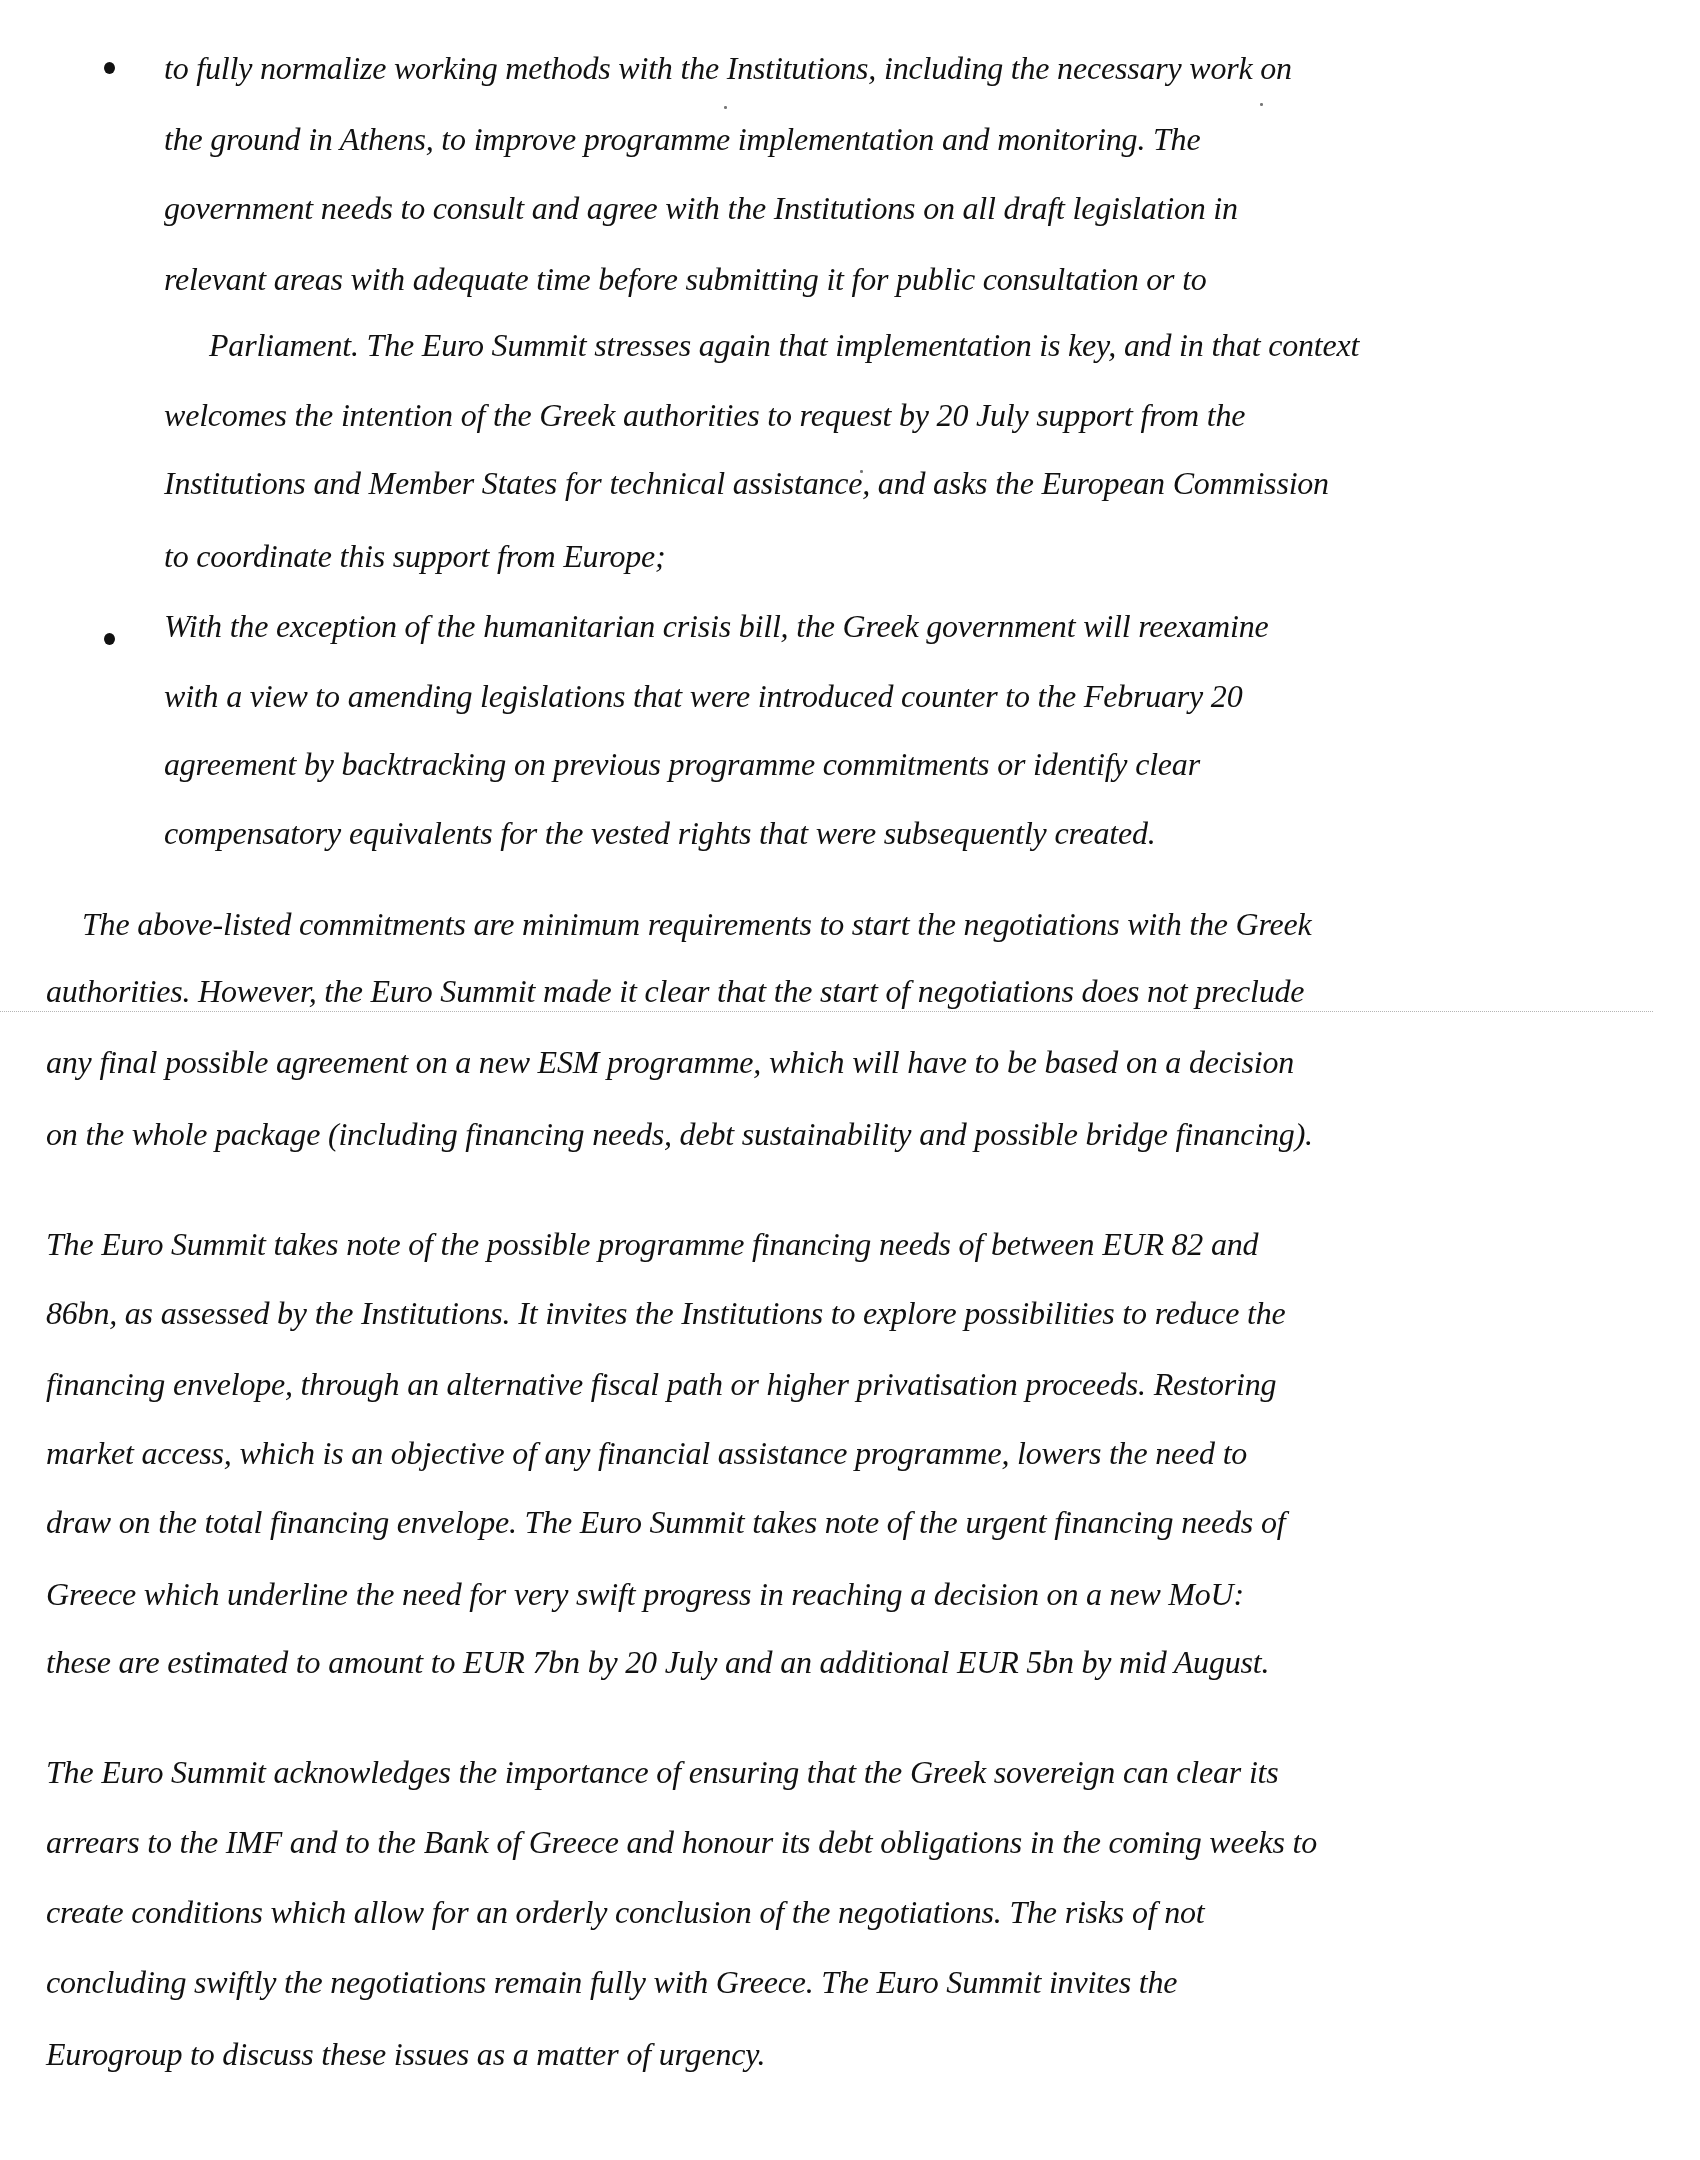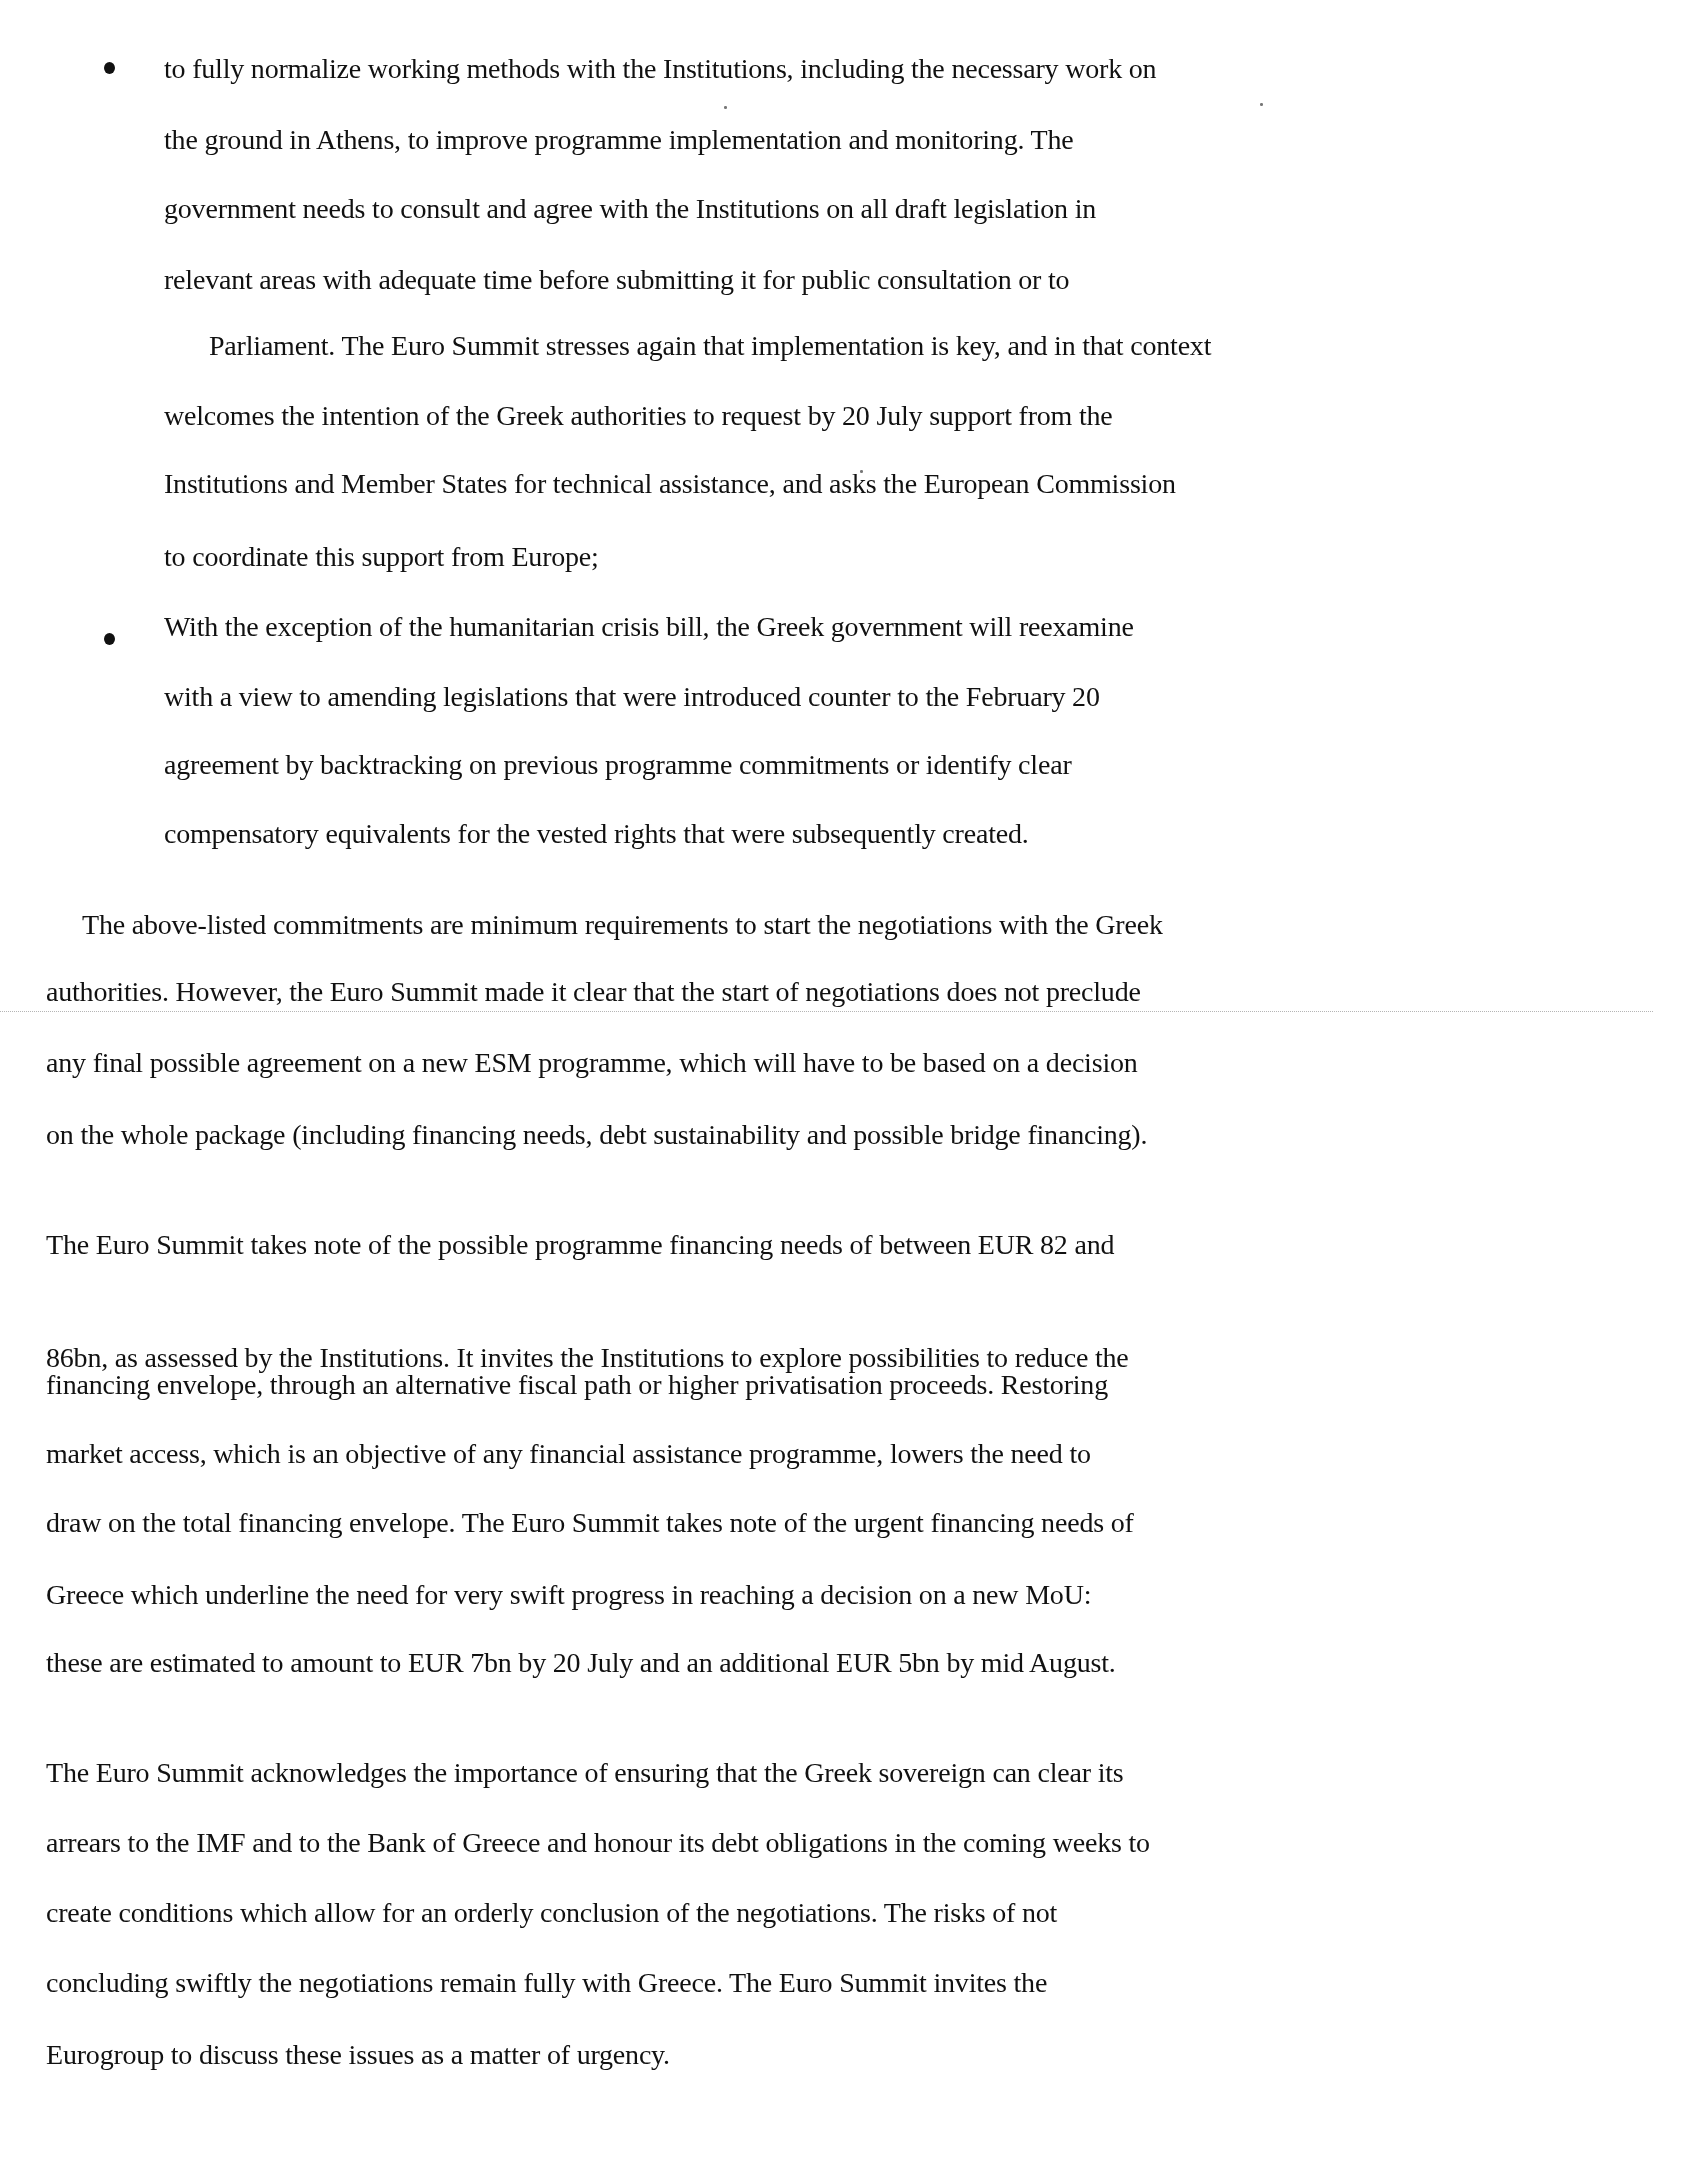--- a/index.html
+++ b/index.html
@@ -18,24 +18,25 @@
   .page {
     position: absolute;
     left: 0; top: 0;
     width: 1700px;
     height: 2161px;
     background: #ffffff;
   }
   .line {
     position: absolute;
     white-space: nowrap;
-    font-size: 28px;
+    font-size: 32px;
     line-height: 47px;
     height: 47px;
     letter-spacing: -0.2px;
+    font-style: italic;
   }
   .bullet-line { left: 164px; }
   .para-line { left: 46px; }
   .bullet-dot {
     position: absolute;
     left: 104px;
     width: 11px;
     height: 11.8px;
     border-radius: 50%;
     background: #111111;
@@ -85,21 +86,21 @@
     <div class="line para-line" style="top:901px;margin-left:36px;">The above-listed commitments are minimum requirements to start the negotiations with the Greek</div>
     <div class="line para-line" style="top:968px;text-align:center;">authorities. However, the Euro Summit made it clear that the start of negotiations does not preclude</div>
     <div class="line para-line" style="top:1039px;">any final possible agreement on a new ESM programme, which will have to be based on a decision</div>
     <div class="line para-line" style="top:1111px;">on the whole package (including financing needs, debt sustainability and possible bridge financing).</div>
   </div>
 
   <div class="scan-artifact"></div>
 
   <div>
     <div class="line para-line" style="top:1221px;text-align:right;">The Euro Summit takes note of the possible programme financing needs of between EUR 82 and</div>
-    <div class="line para-line" style="top:1290px;margin-top:44px;">86bn, as assessed by the Institutions. It invites the Institutions to explore possibilities to reduce the</div>
+    <div class="line para-line" style="top:1290px;">86bn, as assessed by the Institutions. It invites the Institutions to explore possibilities to reduce the</div>
     <div class="line para-line" style="top:1361px;">financing envelope, through an alternative fiscal path or higher privatisation proceeds. Restoring</div>
     <div class="line para-line" style="top:1430px;">market access, which is an objective of any financial assistance programme, lowers the need to</div>
     <div class="line para-line" style="top:1499px;">draw on the total financing envelope. The Euro Summit takes note of the urgent financing needs of</div>
     <div class="line para-line" style="top:1571px;">Greece which underline the need for very swift progress in reaching a decision on a new MoU:</div>
     <div class="line para-line" style="top:1639px;">these are estimated to amount to EUR 7bn by 20 July and an additional EUR 5bn by mid August.</div>
   </div>
 
   <div>
     <div class="line para-line" style="top:1749px;">The Euro Summit acknowledges the importance of ensuring that the Greek sovereign can clear its</div>
     <div class="line para-line" style="top:1819px;">arrears to the IMF and to the Bank of Greece and honour its debt obligations in the coming weeks to</div>

